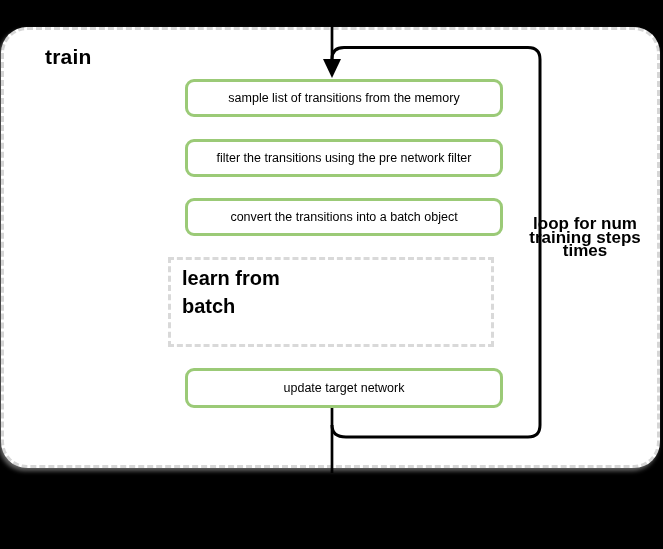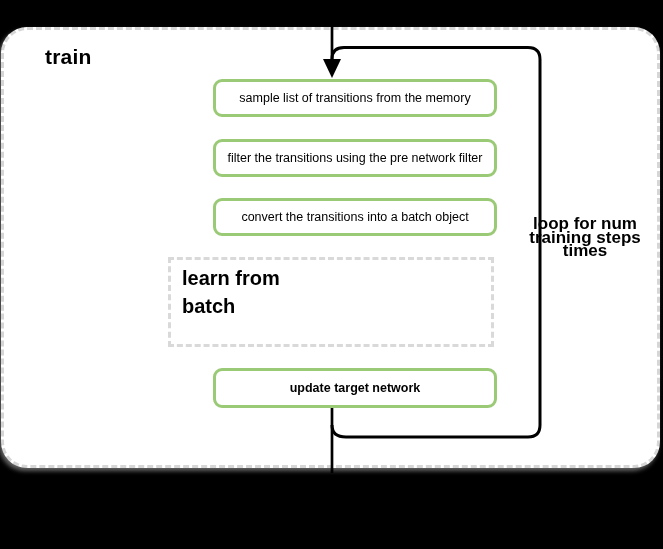--- a/index.html
+++ b/index.html
@@ -39,36 +39,35 @@
   }
   .lines {
     position: absolute;
     left: 0;
     top: 0;
     pointer-events: none;
   }
   .step {
     position: absolute;
     left: 185px;
-    width: 284px;
+    width: 318px;
     height: 38px;
     box-sizing: border-box;
     background: #ffffff;
     border: 3px solid #9bca77;
     border-radius: 9px;
     display: flex;
     align-items: center;
     justify-content: center;
     font-size: 12.5px;
-    margin-left: 28px;
   }
   .step-1 { top: 79px; }
   .step-2 { top: 139px; }
   .step-3 { top: 198px; }
-  .step-4 { top: 368px; height: 40px; font-weight: bold; }
+  .step-4 { top: 368px; height: 40px; }
   .subprocess {
     position: absolute;
     left: 168px;
     top: 257px;
     width: 326px;
     height: 90px;
     box-sizing: border-box;
     background: #ffffff;
     border: 3px dashed #d9d9d9;
   }

